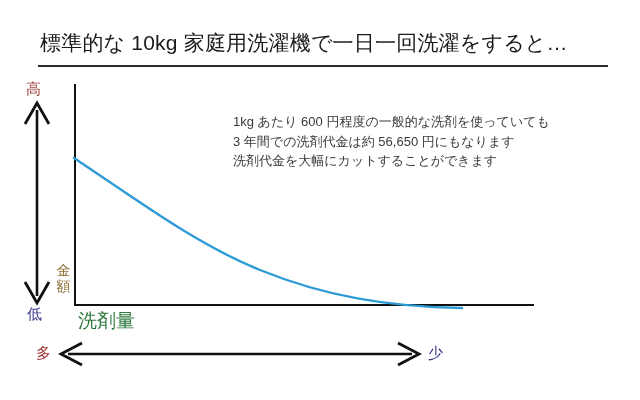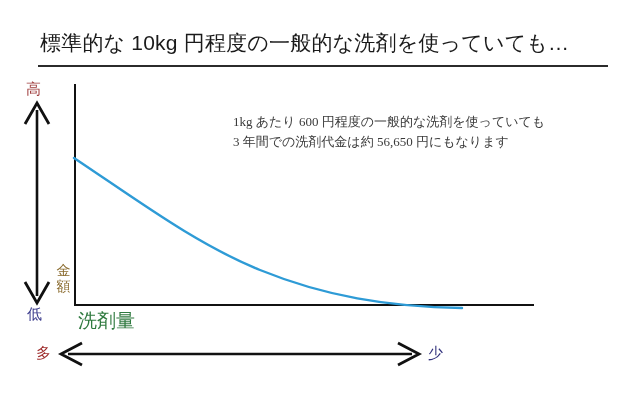--- a/index.html
+++ b/index.html
@@ -143,30 +143,29 @@
   
   .body-text {
     position: absolute;
     left: 233px;
     top: 112px;
     width: 400px;
     font-size: 13px;
     line-height: 19.5px;
     color: #3a3a3a;
     white-space: nowrap;
-    font-family: Liberation Serif, serif;
   }
   .body-text .line { display: block; }
 </style>
 </head>
 <body>
 
 <div id="page">
 
-  <div class="title">標準的な 10kg 円程度の一般的な洗剤を使っていても…</div>
+  <div class="title">標準的な 10kg 家庭用洗濯機で一日一回洗濯をすると…</div>
   <div class="title-rule"></div>
 
   <div class="y-axis"></div>
   <div class="x-axis"></div>
 
   <svg class="curve" viewBox="0 0 392 162" preserveAspectRatio="none">
     <path d="M 4 8 C 70 52, 126 94, 190 120 C 254 146, 318 157, 392 158" fill="none" stroke="#2e9bd6" stroke-width="2.4" stroke-linecap="round"></path>
   </svg>
 
   <svg class="v-arrow" viewBox="0 0 38 210">
@@ -188,15 +187,16 @@
 
   <div class="lbl-money">
     <span>金</span>
     <span>額</span>
   </div>
   <div class="lbl-detergent">洗剤量</div>
 
   <div class="body-text">
     <span class="line">1kg あたり 600 円程度の一般的な洗剤を使っていても</span>
     <span class="line">3 年間での洗剤代金は約 56,650 円にもなります</span>
+    <span class="line">洗剤代金を大幅にカットすることができます</span>
   </div>
 
 </div>
 
 </body></html>

